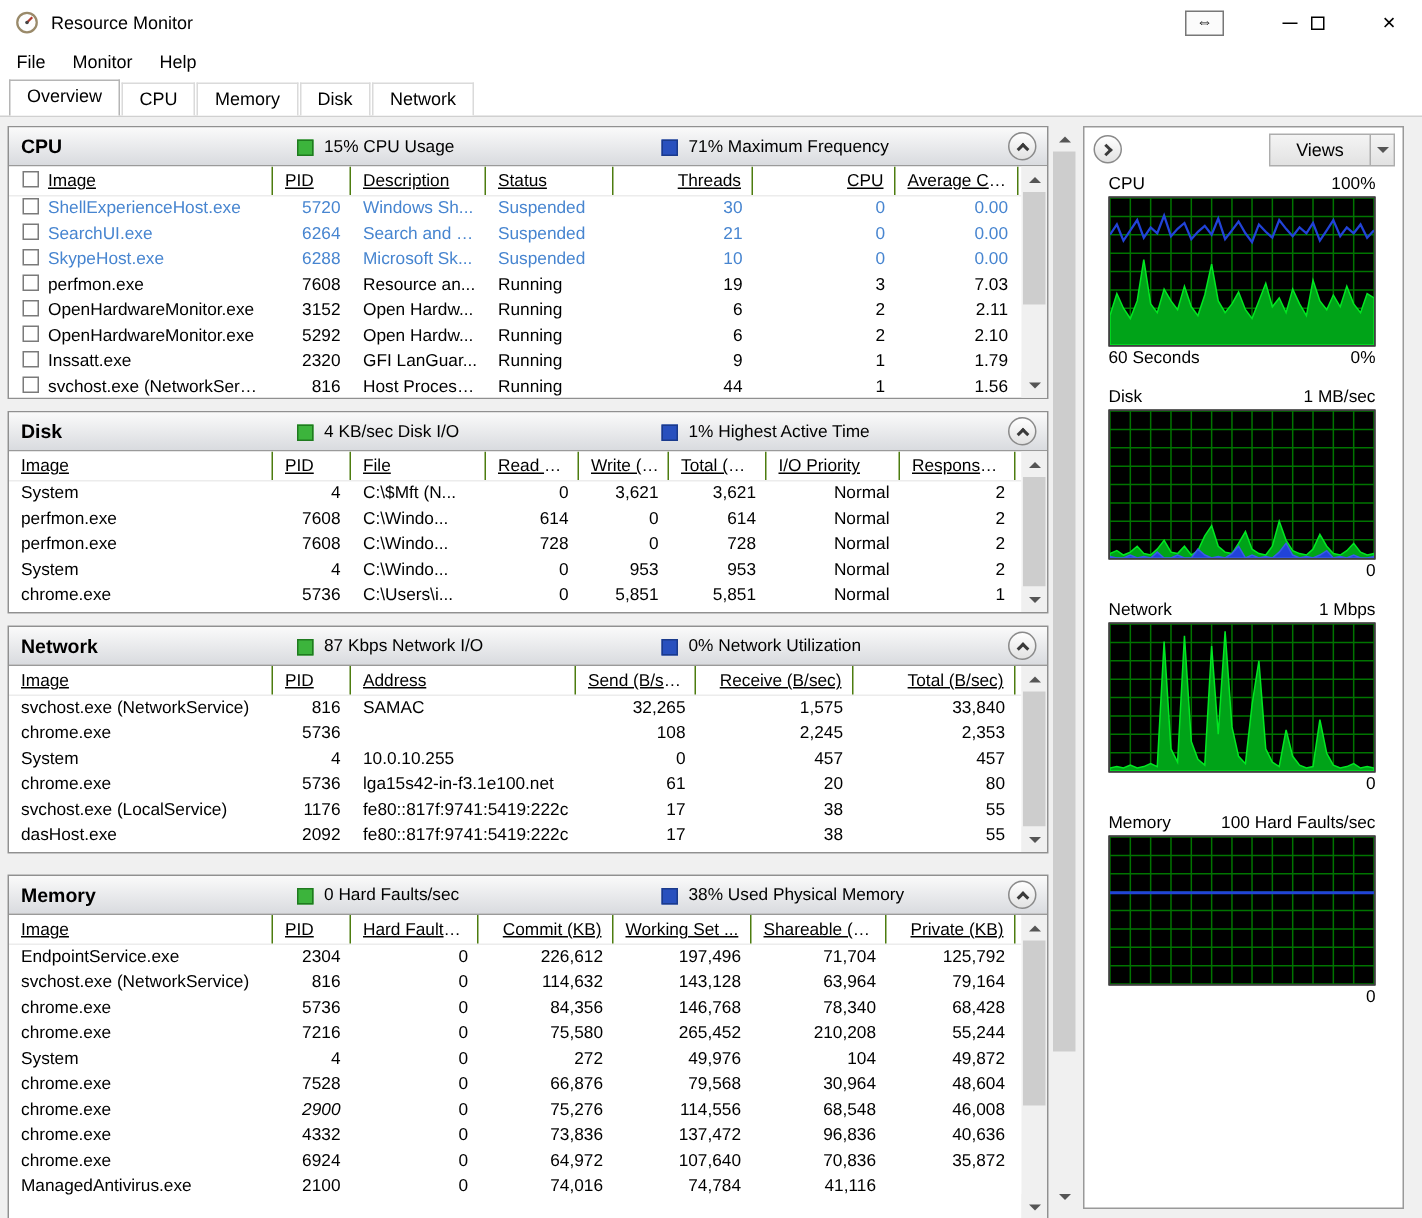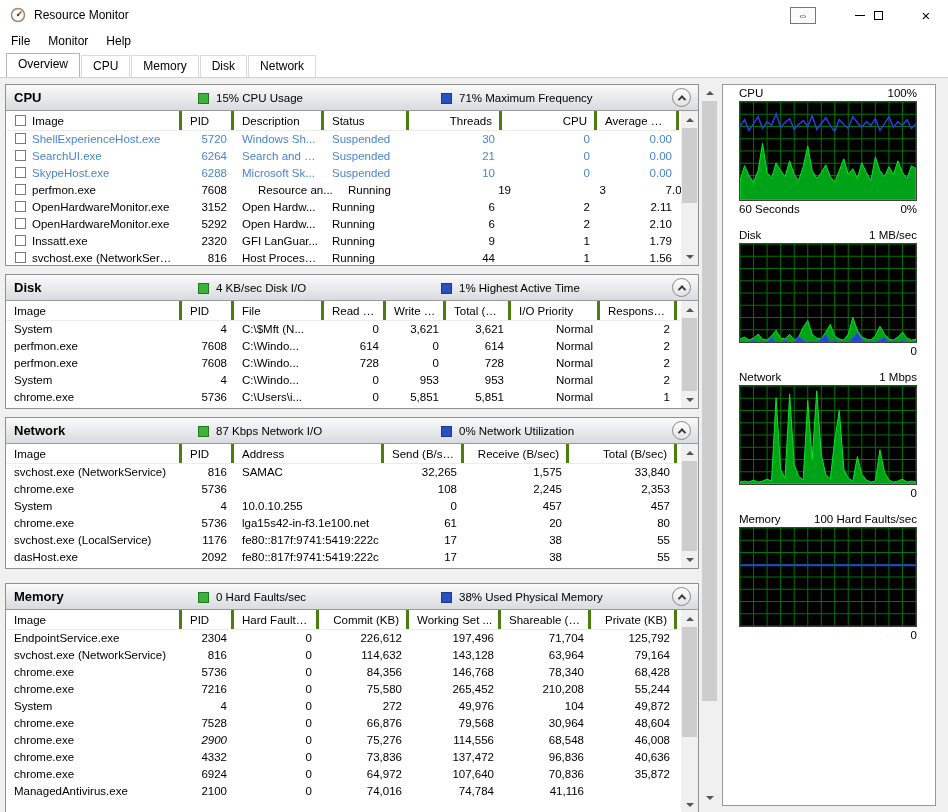--- a/index.html
+++ b/index.html
@@ -51,21 +51,21 @@
   .tbl-area { position:relative; background:#fff; }
   .ta-cpu { height:154px; }
   .ta-disk { height:107px; }
   .ta-network { height:124px; }
   .ta-memory { height:203px; }
   .tbl { position:absolute; left:0; top:0; bottom:0; right:17px; overflow:hidden; }
   .trow { display:flex; height:17px; line-height:17px; white-space:nowrap; }
   .trow.thead { height:20px; line-height:20px; border-bottom:1px solid #ececec; }
   .tcell { flex:none; overflow:hidden; text-overflow:ellipsis; padding:0 5px 0 8px; font-size:11.5px; }
   .tcell.ar { text-align:right; padding-right:7px; }
-  .trow.thead .tcell { border-right:3px solid #4d7c0f; }
+  .trow.thead .tcell { border-right:1px solid #4d7c0f;text-decoration:underline; }
   .trow.susp .tcell, .trow.susp .tcell span { color:#4785d0; }
   .cb { display:inline-block; width:11px; height:11px; border:1px solid #7a7a7a; background:#fff; margin:0 6px 0 1px; vertical-align:-1px; }
   
   .vsb { position:absolute; right:0; top:0; bottom:0; width:17px; background:#f0f0f0; }
   .main-vsb { position:absolute; left:701px; top:6px; height:722px; width:17px; background:#f0f0f0; }
   .sb-btn { position:absolute; left:0; width:17px; height:17px; display:flex; align-items:center; justify-content:center; background:#f0f0f0; }
   .sb-btn.up { top:0; } .sb-btn.down { bottom:0; }
   .tri-u { width:0; height:0; border-left:4px solid transparent; border-right:4px solid transparent; border-bottom:4px solid #555; }
   .tri-d { width:0; height:0; border-left:4px solid transparent; border-right:4px solid transparent; border-top:4px solid #555; }
   .sb-thumb { position:absolute; left:1px; width:15px; background:#cdcdcd; }
@@ -171,21 +171,21 @@
               <div class="tcell ar" style="width: 52px;"><span>6288</span></div>
               <div class="tcell" style="width: 90px;"><span>Microsoft Sk...</span></div>
               <div class="tcell" style="width: 85px;"><span>Suspended</span></div>
               <div class="tcell ar" style="width: 93px;"><span>10</span></div>
               <div class="tcell ar" style="width: 95px;"><span>0</span></div>
               <div class="tcell ar" style="width: 82px;"><span>0.00</span></div>
             </div>
             <div class="trow">
               <div class="tcell" style="width: 176px;"><span class="cb"></span><span>perfmon.exe</span></div>
               <div class="tcell ar" style="width: 52px;"><span>7608</span></div>
-              <div class="tcell" style="width: 90px; margin-left: 16px;"><span>Resource an...</span></div>
+              <div class="tcell" style="width: 90px;"><span>Resource an...</span></div>
               <div class="tcell" style="width: 85px;"><span>Running</span></div>
               <div class="tcell ar" style="width: 93px;"><span>19</span></div>
               <div class="tcell ar" style="width: 95px;"><span>3</span></div>
               <div class="tcell ar" style="width: 82px;"><span>7.03</span></div>
             </div>
             <div class="trow">
               <div class="tcell" style="width: 176px;"><span class="cb"></span><span>OpenHardwareMonitor.exe</span></div>
               <div class="tcell ar" style="width: 52px;"><span>3152</span></div>
               <div class="tcell" style="width: 90px;"><span>Open Hardw...</span></div>
               <div class="tcell" style="width: 85px;"><span>Running</span></div>
@@ -544,20 +544,31 @@
     <div class="sb-btn up">
         <span class="tri-u"></span>
       </div>
     <div class="sb-thumb" style="top:17px;height:600px"></div>
     <div class="sb-btn down">
         <span class="tri-d"></span>
       </div>
   </div>
 
   <div class="right-panel">
+    <div class="panel-toolbar">
+      <span class="circle-btn">
+          <span class="chev-right"></span>
+        </span>
+      <span class="views-btn">
+        <span class="views-label">Views</span>
+        <span class="views-arrow-part">
+            <span class="tri-d"></span>
+          </span>
+      </span>
+    </div>
 
     <div class="graph-block">
       <div class="graph-row">
           <span>CPU</span>
           <span>100%</span>
         </div>
       <div class="graph">
           <svg viewBox="0 0 100 100" preserveAspectRatio="none" width="100%" height="100%">
             <path d="M0.0 0 V100 M7.7 0 V100 M15.4 0 V100 M23.1 0 V100 M30.8 0 V100 M38.5 0 V100 M46.2 0 V100 M53.8 0 V100 M61.5 0 V100 M69.2 0 V100 M76.9 0 V100 M84.6 0 V100 M92.3 0 V100 M100.0 0 V100 M0 0.0 H100 M0 12.5 H100 M0 25.0 H100 M0 37.5 H100 M0 50.0 H100 M0 62.5 H100 M0 75.0 H100 M0 87.5 H100 M0 100.0 H100 " stroke="#007400" stroke-width="1" fill="none" vector-effect="non-scaling-stroke"></path>
             <polygon points="0,100 0.0,80.0 2.6,65.0 5.1,75.0 7.7,82.0 10.3,70.0 12.8,42.0 15.4,72.0 17.9,78.0 20.5,62.0 23.1,70.0 25.6,76.0 28.2,60.0 30.8,74.0 33.3,80.0 35.9,66.0 38.5,45.0 41.0,70.0 43.6,78.0 46.2,72.0 48.7,64.0 51.3,76.0 53.8,82.0 56.4,70.0 59.0,58.0 61.5,74.0 64.1,68.0 66.7,78.0 69.2,62.0 71.8,72.0 74.4,80.0 76.9,56.0 79.5,70.0 82.1,76.0 84.6,66.0 87.2,74.0 89.7,60.0 92.3,72.0 94.9,78.0 97.4,65.0 100.0,68.0 100,100" fill="#00a318" stroke="#00e822" stroke-width="1" vector-effect="non-scaling-stroke"></polygon>

